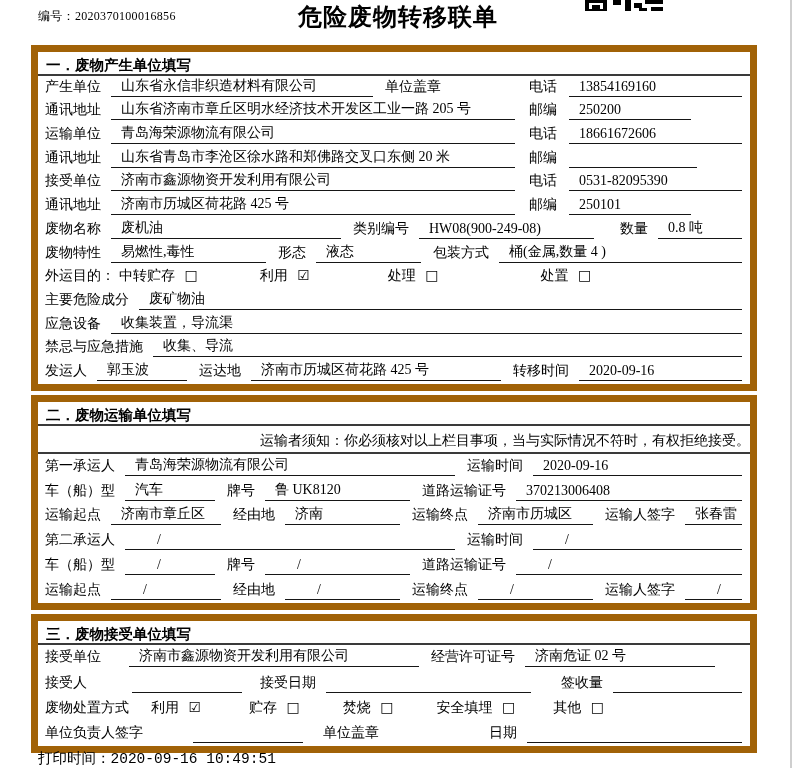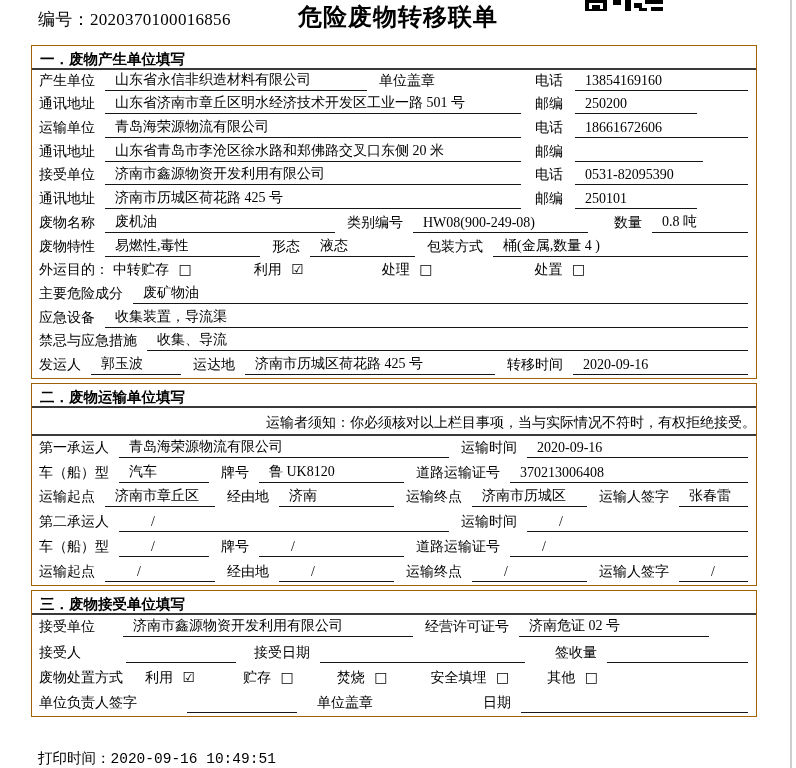--- a/index.html
+++ b/index.html
@@ -5,31 +5,31 @@
   * { margin:0; padding:0; box-sizing:border-box; }
   html,body { background:#ffffff; }
   body {
     width:796px; height:768px; position:relative;
     font-family:"Liberation Serif","DejaVu Serif",serif;
     color:#000; font-size:14px; overflow:hidden;
   }
   .page-edge { position:absolute; top:0; right:4px; width:2px; height:768px; background:#cfcfcf; }
 
   
-  .doc-no { position:absolute; left:38px; top:8px; font-size:17px; letter-spacing:.3px; }
+  .doc-no { position:absolute; left:38px; top:8px; font-size:12px; letter-spacing:.3px; }
   .doc-title {
     position:absolute; left:0; width:796px; top:1px; text-align:center;
     font-family:"Liberation Sans","DejaVu Sans",sans-serif;
     font-weight:900; font-size:24px; letter-spacing:1px;
   }
   .qr { position:absolute; left:585px; top:0; }
 
   
   .form { position:absolute; left:31px; top:45px; width:726px; }
-  .box { border:1px solid #a16207; background:#fff; margin-bottom:4px; }
+  .box { border:7px solid #a16207; background:#fff; margin-bottom:4px; }
   .sec-head {
     font-family:"Liberation Sans","DejaVu Sans",sans-serif;
     font-weight:700; font-size:14.5px; height:24px;
     padding:4px 0 0 8px; border-bottom:2px solid #3a3a3a;
   }
   .notice { height:28px; padding:6px 0 0 8px; border-bottom:2px solid #3a3a3a;text-align:right; }
 
   .row { display:flex; align-items:flex-end; height:23.7px; padding:0 8px 3px 7px; }
   .s2 .row { height:24.8px; }
   .s3 .row { height:25.4px; }
@@ -96,21 +96,21 @@
         <span class="lbl">单位盖章</span>
         <span class="sp"></span>
         <span class="rcol">
           <span class="lbl">电话</span>
           <span class="val fill last">13854169160</span>
         </span>
       </div>
 
       <div class="row">
         <span class="lbl">通讯地址</span>
-        <span class="val fill" style="margin-right:14px">山东省济南市章丘区明水经济技术开发区工业一路 501 号</span>
+        <span class="val fill" style="margin-right:14px">山东省济南市章丘区明水经济技术开发区工业一路 205 号</span>
         <span class="rcol">
           <span class="lbl">邮编</span>
           <span class="val w122 last">250200</span>
         </span>
       </div>
 
       <div class="row">
         <span class="lbl">运输单位</span>
         <span class="val fill" style="margin-right:14px">青岛海荣源物流有限公司</span>
         <span class="rcol">

